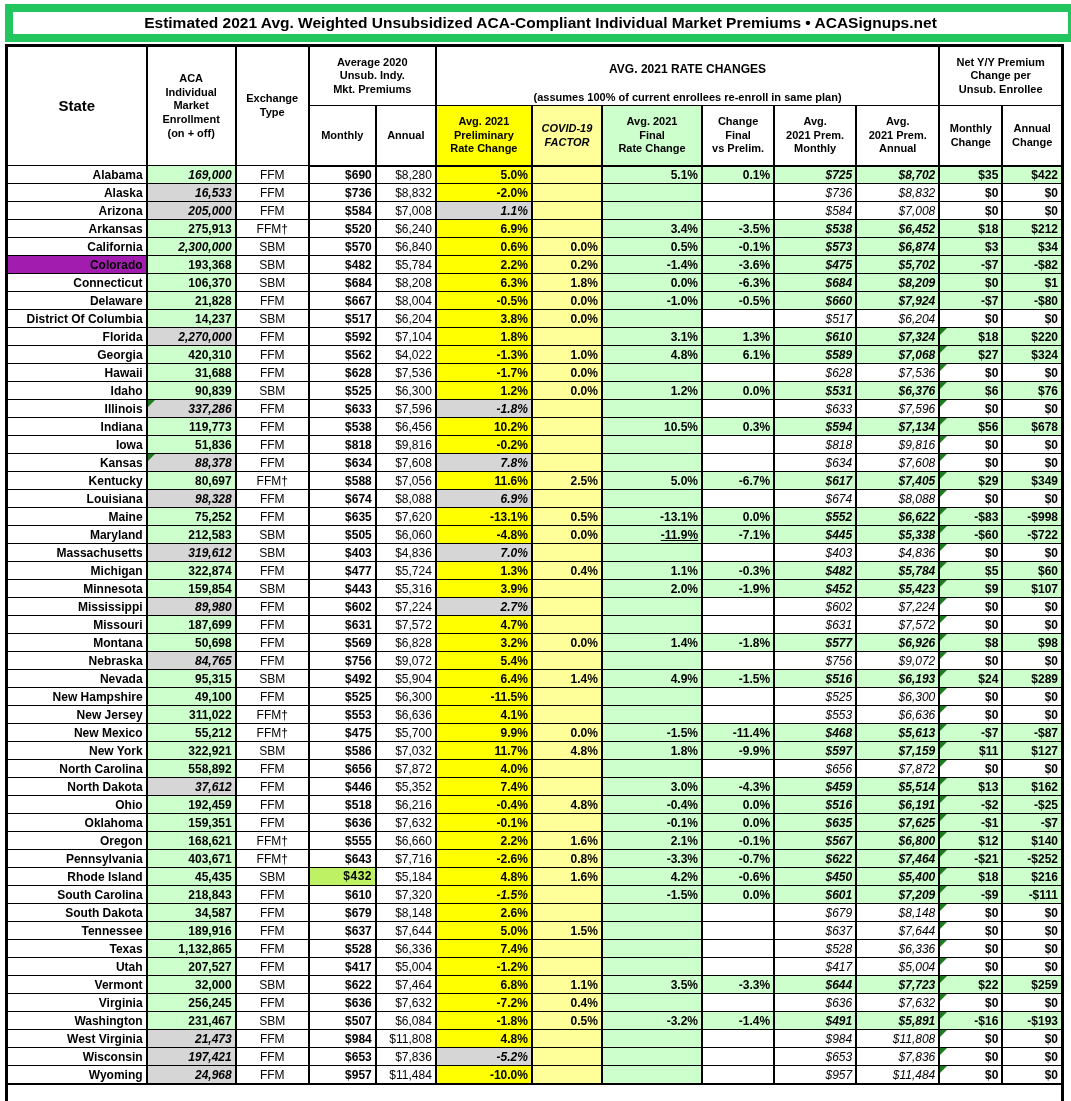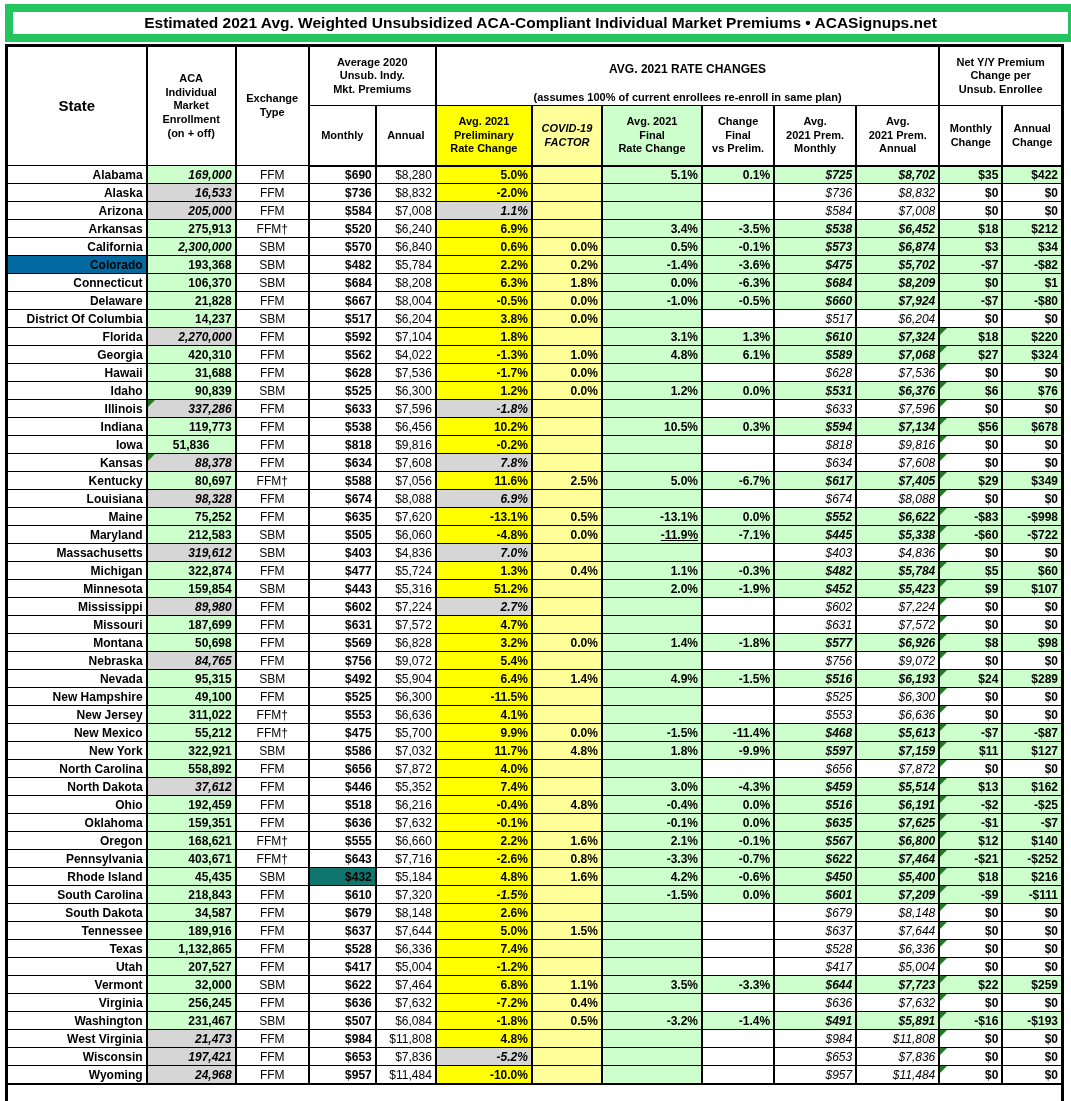--- a/index.html
+++ b/index.html
@@ -170,21 +170,21 @@
           <td class="r b" style="background: rgb(255, 255, 0);">0.6%</td>
           <td class="r b" style="background: rgb(255, 255, 153);">0.0%</td>
           <td class="r b" style="background: rgb(204, 255, 204);">0.5%</td>
           <td class="r b" style="background: rgb(204, 255, 204);">-0.1%</td>
           <td class="r it b" style="background: rgb(204, 255, 204);">$573</td>
           <td class="r it b" style="background: rgb(204, 255, 204);">$6,874</td>
           <td class="r b" style="background: rgb(204, 255, 204);">$3</td>
           <td class="r b" style="background: rgb(204, 255, 204);">$34</td>
         </tr>
         <tr>
-          <td class="r b" style="background: #0369a1;">Colorado</td>
+          <td class="r b" style="background: #a21caf;">Colorado</td>
           <td class="r b" style="background: rgb(204, 255, 204);">193,368</td>
           <td class="c" style="background: rgb(255, 255, 255);">SBM</td>
           <td class="r b" style="background: rgb(255, 255, 255);">$482</td>
           <td class="r" style="background: rgb(255, 255, 255);">$5,784</td>
           <td class="r b" style="background: rgb(255, 255, 0);">2.2%</td>
           <td class="r b" style="background: rgb(255, 255, 153);">0.2%</td>
           <td class="r b" style="background: rgb(204, 255, 204);">-1.4%</td>
           <td class="r b" style="background: rgb(204, 255, 204);">-3.6%</td>
           <td class="r it b" style="background: rgb(204, 255, 204);">$475</td>
           <td class="r it b" style="background: rgb(204, 255, 204);">$5,702</td>
@@ -321,21 +321,21 @@
           <td class="r b" style="background: rgb(255, 255, 153);"></td>
           <td class="r b" style="background: rgb(204, 255, 204);">10.5%</td>
           <td class="r b" style="background: rgb(204, 255, 204);">0.3%</td>
           <td class="r it b" style="background: rgb(204, 255, 204);">$594</td>
           <td class="r it b" style="background: rgb(204, 255, 204);">$7,134</td>
           <td class="r b tri" style="background: rgb(204, 255, 204);">$56</td>
           <td class="r b" style="background: rgb(204, 255, 204);">$678</td>
         </tr>
         <tr>
           <td class="r b" style="background: rgb(255, 255, 255);">Iowa</td>
-          <td class="r b" style="background: rgb(204, 255, 204); text-align: center;">51,836</td>
+          <td class="r b" style="background: rgb(204, 255, 204);">51,836</td>
           <td class="c" style="background: rgb(255, 255, 255);">FFM</td>
           <td class="r b" style="background: rgb(255, 255, 255);">$818</td>
           <td class="r" style="background: rgb(255, 255, 255);">$9,816</td>
           <td class="r b" style="background: rgb(255, 255, 0);">-0.2%</td>
           <td class="r b" style="background: rgb(255, 255, 153);"></td>
           <td class="r b" style="background: rgb(204, 255, 204);"></td>
           <td class="r b" style="background: rgb(255, 255, 255);"></td>
           <td class="r it" style="background: rgb(255, 255, 255);">$818</td>
           <td class="r it" style="background: rgb(255, 255, 255);">$9,816</td>
           <td class="r b tri" style="background: rgb(255, 255, 255);">$0</td>
@@ -445,21 +445,21 @@
           <td class="r it b" style="background: rgb(204, 255, 204);">$5,784</td>
           <td class="r b tri" style="background: rgb(204, 255, 204);">$5</td>
           <td class="r b" style="background: rgb(204, 255, 204);">$60</td>
         </tr>
         <tr>
           <td class="r b" style="background: rgb(255, 255, 255);">Minnesota</td>
           <td class="r b" style="background: rgb(204, 255, 204);">159,854</td>
           <td class="c" style="background: rgb(255, 255, 255);">SBM</td>
           <td class="r b" style="background: rgb(255, 255, 255);">$443</td>
           <td class="r" style="background: rgb(255, 255, 255);">$5,316</td>
-          <td class="r b" style="background: rgb(255, 255, 0);">51.2%</td>
+          <td class="r b" style="background: rgb(255, 255, 0);">3.9%</td>
           <td class="r b" style="background: rgb(255, 255, 153);"></td>
           <td class="r b" style="background: rgb(204, 255, 204);">2.0%</td>
           <td class="r b" style="background: rgb(204, 255, 204);">-1.9%</td>
           <td class="r it b" style="background: rgb(204, 255, 204);">$452</td>
           <td class="r it b" style="background: rgb(204, 255, 204);">$5,423</td>
           <td class="r b tri" style="background: rgb(204, 255, 204);">$9</td>
           <td class="r b" style="background: rgb(204, 255, 204);">$107</td>
         </tr>
         <tr>
           <td class="r b" style="background: rgb(255, 255, 255);">Mississippi</td>
@@ -683,21 +683,21 @@
           <td class="r b" style="background: rgb(204, 255, 204);">-0.7%</td>
           <td class="r it b" style="background: rgb(204, 255, 204);">$622</td>
           <td class="r it b" style="background: rgb(204, 255, 204);">$7,464</td>
           <td class="r b tri" style="background: rgb(204, 255, 204);">-$21</td>
           <td class="r b" style="background: rgb(204, 255, 204);">-$252</td>
         </tr>
         <tr>
           <td class="r b" style="background: rgb(255, 255, 255);">Rhode Island</td>
           <td class="r b" style="background: rgb(204, 255, 204);">45,435</td>
           <td class="c" style="background: rgb(255, 255, 255);">SBM</td>
-          <td class="r b" style="background: #0f766e;">$432</td>
+          <td class="r b" style="background: #bef264; font-family: Liberation Mono, monospace;">$432</td>
           <td class="r" style="background: rgb(255, 255, 255);">$5,184</td>
           <td class="r b" style="background: rgb(255, 255, 0);">4.8%</td>
           <td class="r b" style="background: rgb(255, 255, 153);">1.6%</td>
           <td class="r b" style="background: rgb(204, 255, 204);">4.2%</td>
           <td class="r b" style="background: rgb(204, 255, 204);">-0.6%</td>
           <td class="r it b" style="background: rgb(204, 255, 204);">$450</td>
           <td class="r it b" style="background: rgb(204, 255, 204);">$5,400</td>
           <td class="r b tri" style="background: rgb(204, 255, 204);">$18</td>
           <td class="r b" style="background: rgb(204, 255, 204);">$216</td>
         </tr>

